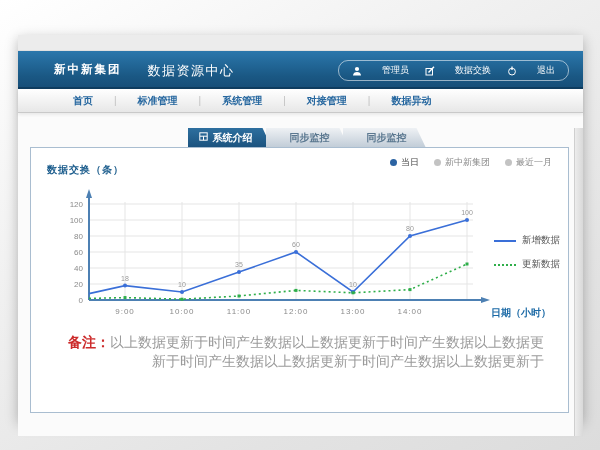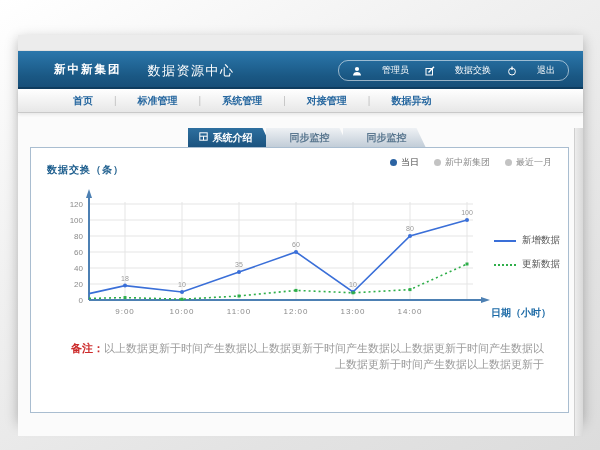--- a/index.html
+++ b/index.html
@@ -41,21 +41,21 @@
   .range-opt{display:flex;gap:4px;align-items:center;font-size:9px;color:#888;cursor:pointer;}
   .range-opt.selected{color:#444;}
   .radio-dot{width:7px;height:7px;border-radius:50%;background:#c3c3c3;}
   .range-opt.selected .radio-dot{background:#2b63a2;}
   .chart-svg{position:absolute;left:18px;top:34px;}
   .chart-legend{position:absolute;right:8px;top:86px;display:flex;flex-direction:column;gap:11px;}
   .legend-item{display:flex;gap:6px;align-items:center;font-size:9.5px;color:#555;cursor:pointer;}
   .legend-swatch{width:22px;height:0;}
   .legend-swatch.solid{border-top:2px solid #3a6fd8;}
   .legend-swatch.dotted{border-top:2px dotted #2fae4a;}
-  .note{position:absolute;left:36px;right:24px;bottom:40px;font-size:11px;color:#9a9a9a;line-height:1.4;}
+  .note{position:absolute;left:36px;right:24px;bottom:40px;font-size:14px;color:#9a9a9a;line-height:1.4;}
   .note-label{color:#cc2b2b;font-weight:bold;}
 </style>
 </head>
 <body>
 
 <div class="stage">
   <div class="page">
     <div class="topstrip"></div>
 
     <div class="header">

